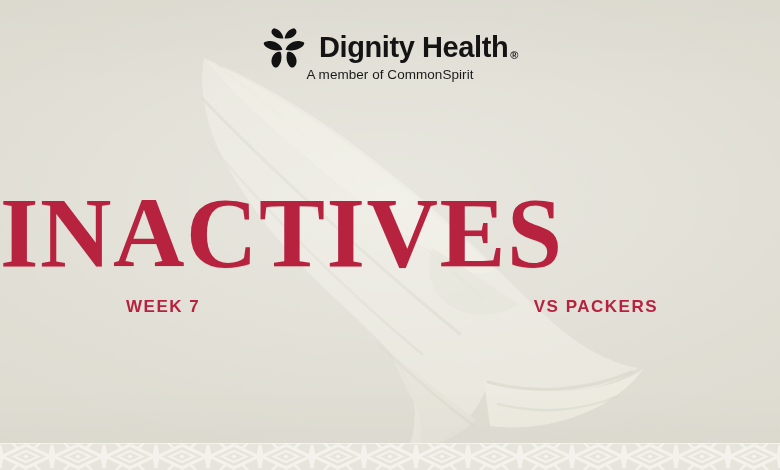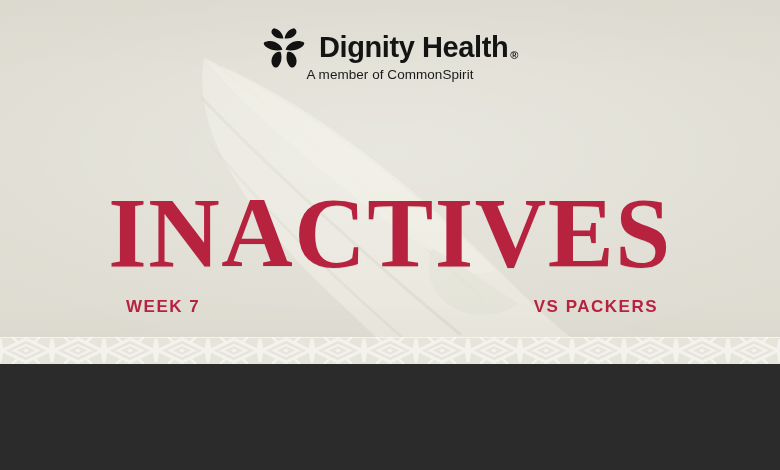--- a/index.html
+++ b/index.html
@@ -3,21 +3,21 @@
 <meta charset="utf-8">
 <style>
   html, body {
     margin: 0;
     padding: 0;
     background: #2b2b2b;
   }
   #stage {
     position: relative;
     width: 780px;
-    height: 364px;
+    height: 470px;
     overflow: hidden;
     background: #fef9c3;
     font-family: "Liberation Sans", sans-serif;
     -webkit-font-smoothing: antialiased;
   }
 
   
   .bg-base {
     position: absolute;
     inset: 0;
@@ -90,21 +90,20 @@
     line-height: 1;
     white-space: nowrap;
   }
 
   
   .headline {
     position: absolute;
     left: 0;
     right: 0;
     top: 183px;
-    text-align: center;
     font-family: "Liberation Serif", "DejaVu Serif", serif;
     font-weight: 700;
     font-size: 99px;
     line-height: 1;
     letter-spacing: 1.5px;
     color: #b7223f;
     white-space: nowrap;
     text-shadow: 0 1px 0 rgba(0,0,0,0.05);
   }
 

